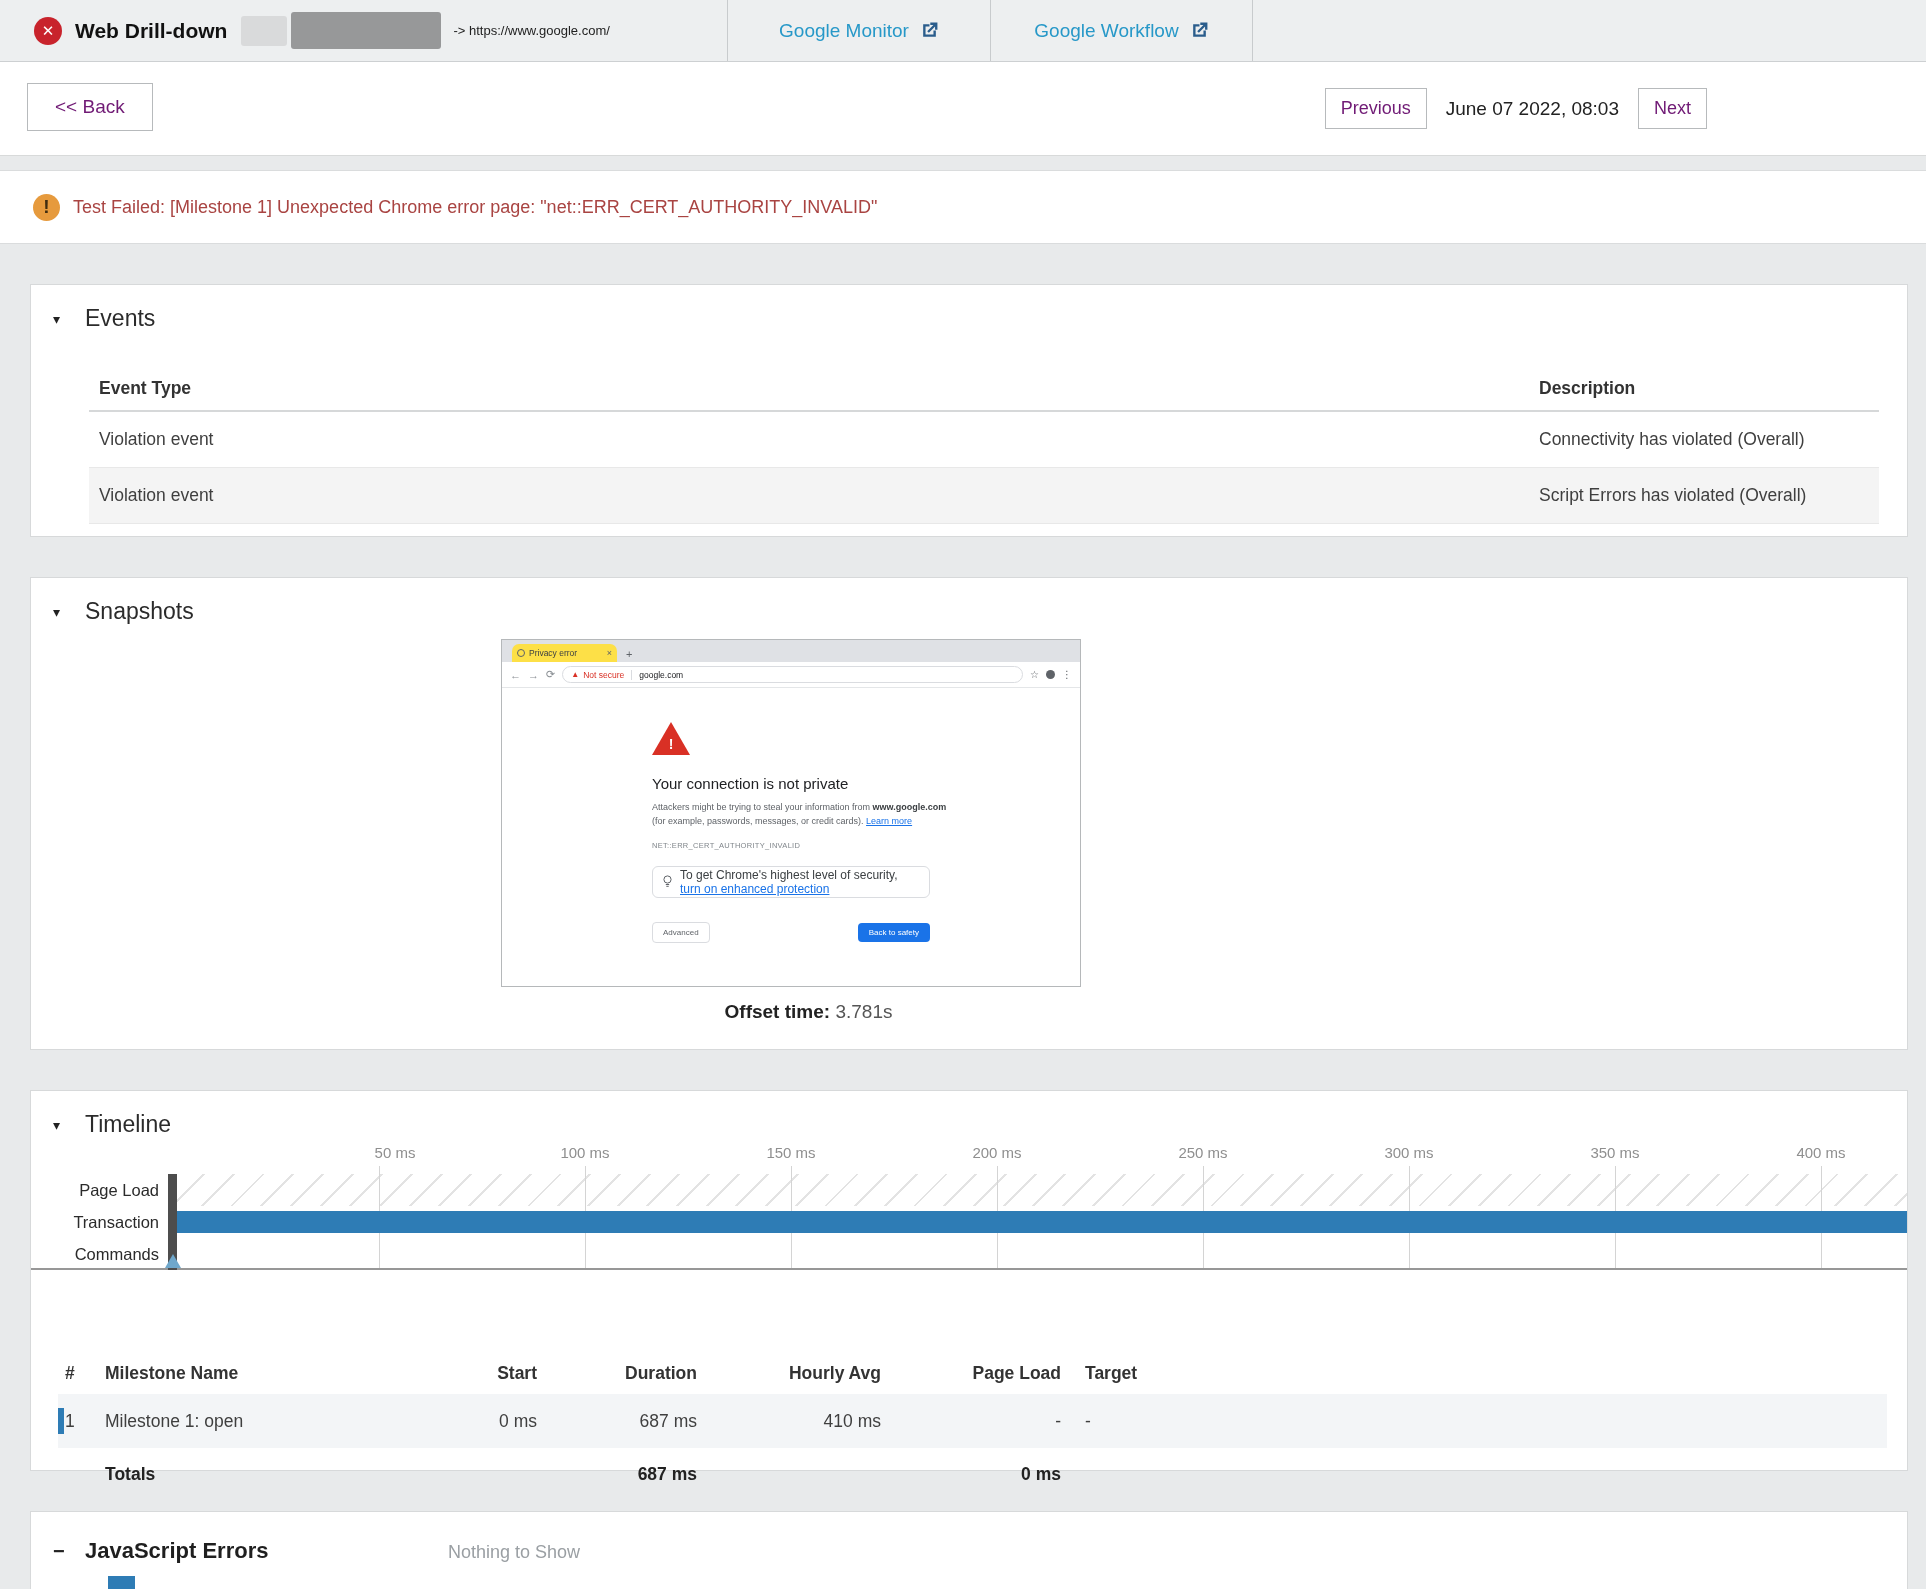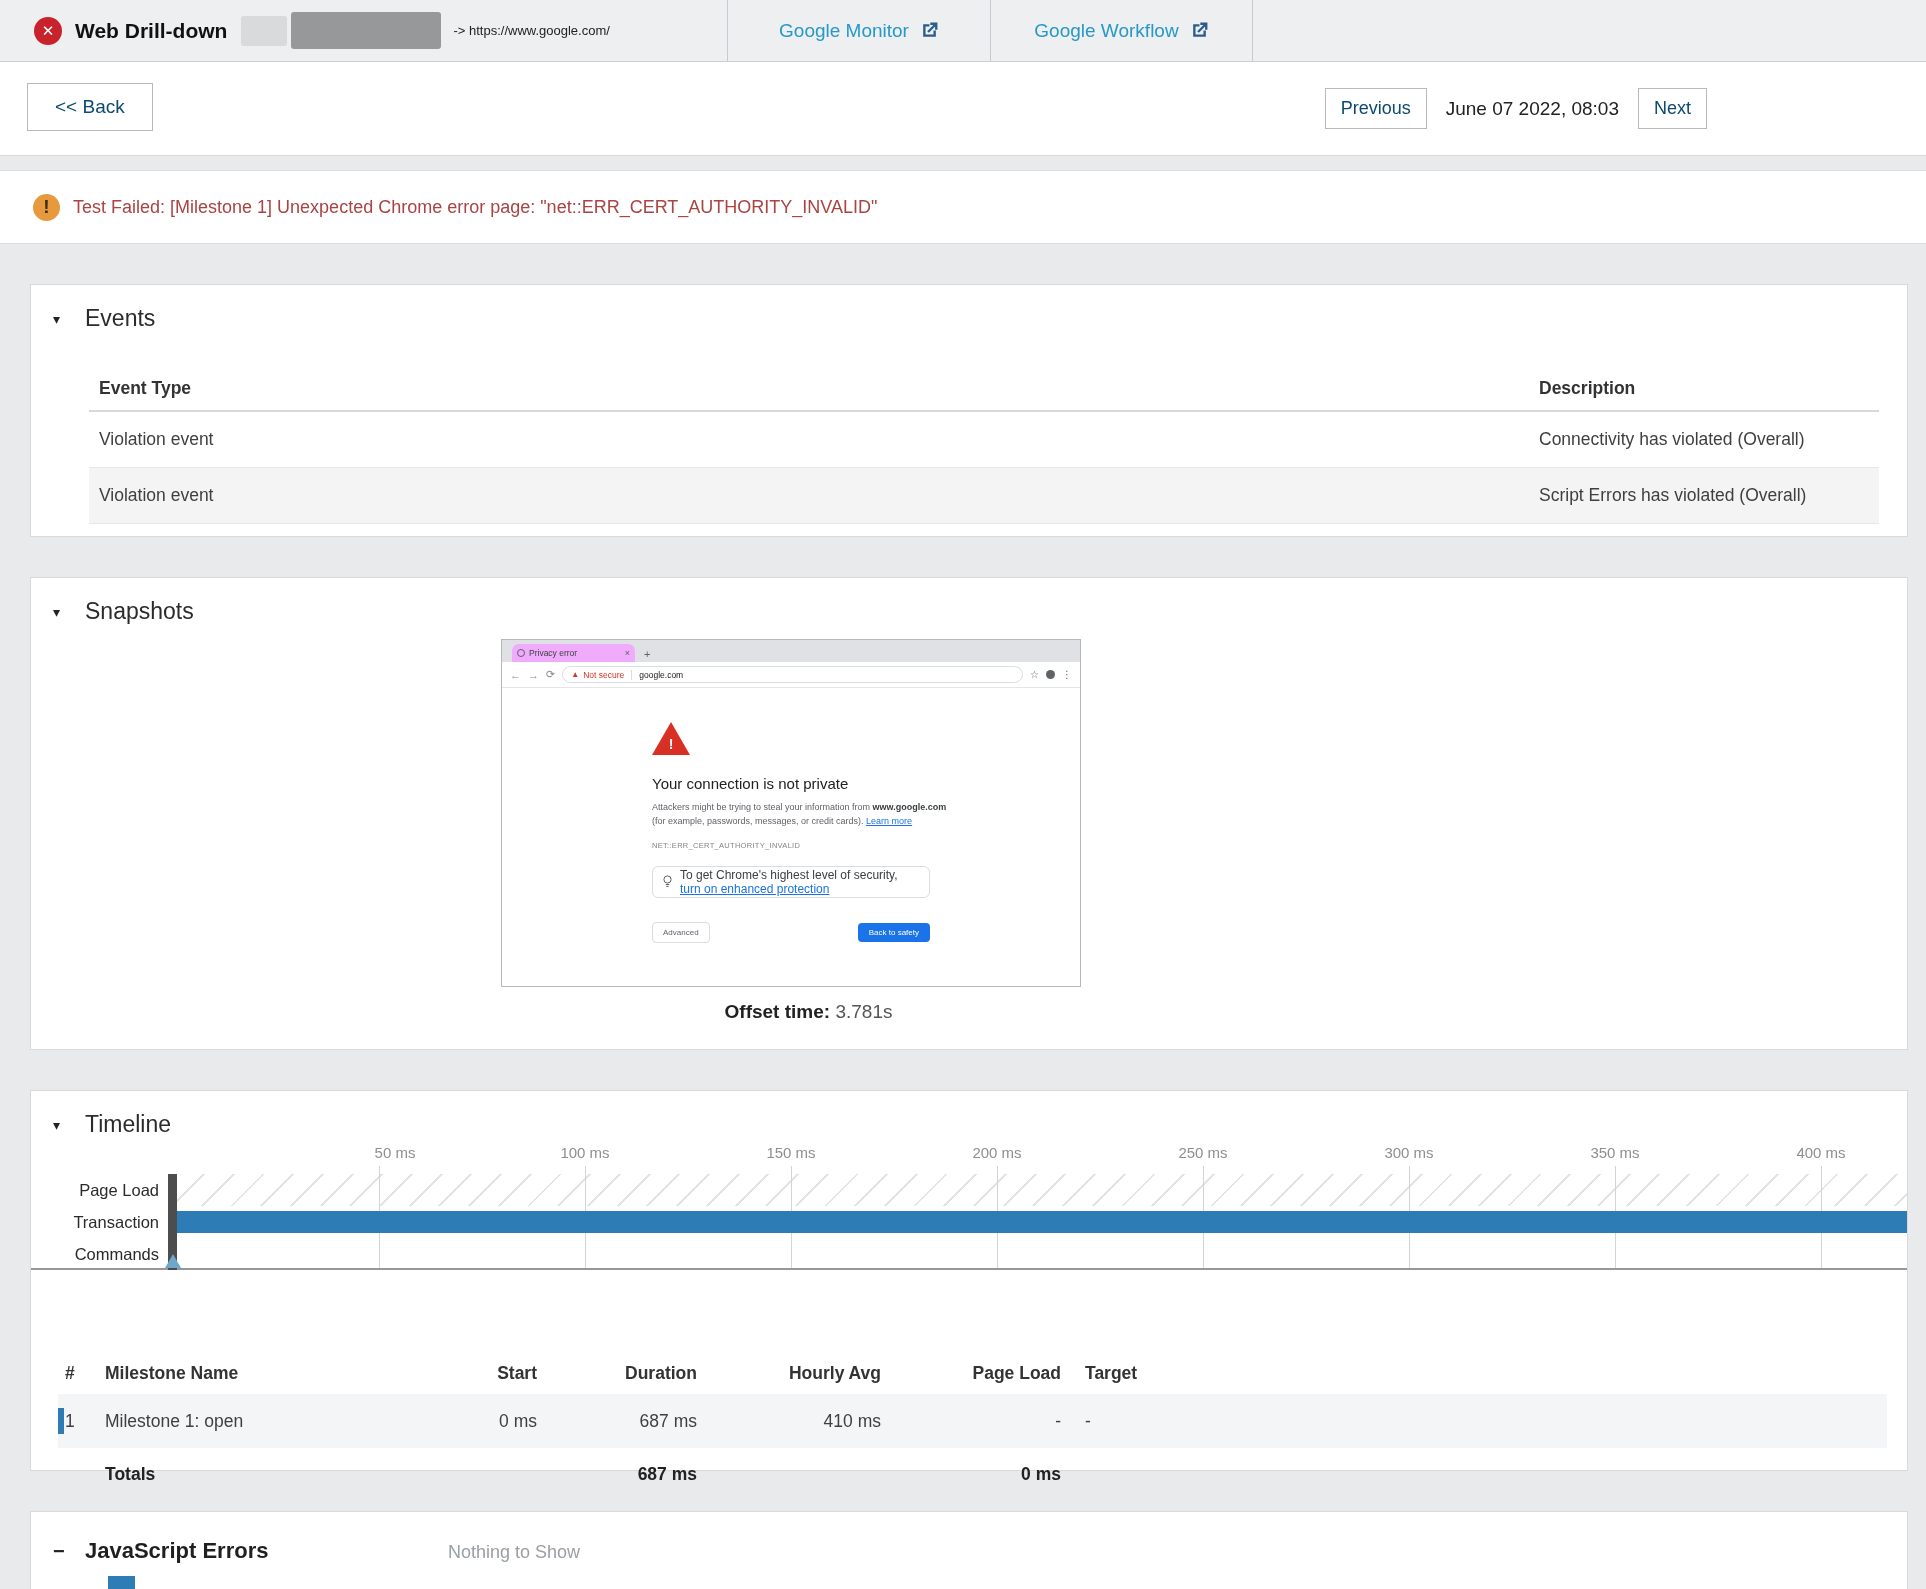--- a/index.html
+++ b/index.html
@@ -18,21 +18,21 @@
   .hdr-url { font-size:13px; color:#222; margin-left:12px; white-space:nowrap; }
   .hdr-tabs { display:flex; height:100%; }
   .hdr-tab { width:263px; display:flex; align-items:center; justify-content:center; gap:11px;
     border-left:1px solid #c8cbcd; cursor:pointer; }
   .hdr-tab:last-child { border-right:1px solid #c8cbcd; }
   .hdr-tab .lbl { font-size:19px; color:#2798c8; }
   .ext-ico { width:19px; height:19px; fill:#2b5d8c; }
 
   
   .navrow { position:relative; height:94px; background:#fff; border-bottom:1px solid #d8dada; }
-  .btn { background:#fff; border:1px solid #b7babc; color:#0c4a6e; font-family:inherit; cursor:pointer; }
+  .btn { background:#fff; border:1px solid #b7babc; color:#701a75; font-family:inherit; cursor:pointer; }
   .back-btn { position:absolute; left:27px; top:21px; font-size:19px; padding:12px 27px; }
   .nav-right { position:absolute; right:219px; top:26px; display:flex; align-items:center; }
   .pn-btn { font-size:18px; padding:9px 15px; }
   .nav-date { font-size:19px; color:#222; margin:0 19px; white-space:nowrap; }
 
   
   .alert { margin-top:14px; height:74px; background:#fff; border-top:1px solid #dadcdd; border-bottom:1px solid #dadcdd;
     display:flex; align-items:center; padding-left:33px; }
   .alert-ico { flex:0 0 27px; width:27px; height:27px; border-radius:50%; background:#e69a3d; color:#3f2c10;
     font-weight:bold; font-size:19px; display:flex; align-items:center; justify-content:center; }
@@ -49,21 +49,21 @@
   .ev-row { display:grid; grid-template-columns:1440px auto; align-items:center; padding-left:10px; }
   .ev-head-row { font-weight:bold; color:#333; height:46px; border-bottom:2px solid #d6d8d9; }
   .ev-data-row { height:56px; border-bottom:1px solid #e8e8e8; }
   .ev-data-row.alt { background:#f4f4f4; }
   .events-panel { padding-bottom:12px; }
 
   
   .snap-wrap { width:580px; margin:14px 0 0 470px; }
   .browser { height:348px; border:1px solid #b5b8ba; background:#fff; display:flex; flex-direction:column; }
   .b-tabstrip { height:22px; background:#dfe1e5; display:flex; align-items:flex-end; }
-  .b-tab { margin-left:10px; width:123px; height:18px; background:#f0abfc; border-radius:7px 7px 0 0;
+  .b-tab { margin-left:10px; width:105px; height:18px; background:#fde047; border-radius:7px 7px 0 0;
     display:flex; align-items:center; padding:0 5px; gap:4px; font-size:8.5px; color:#3c4043; }
   .globe { width:8px; height:8px; border:1px solid #5f6368; border-radius:50%; flex:0 0 auto; }
   .b-tab .t-title { flex:1; white-space:nowrap; overflow:hidden; }
   .t-close { color:#5f6368; font-size:9px; }
   .newtab { color:#5f6368; font-size:11px; margin-left:9px; padding-bottom:2px; }
   .b-toolbar { height:26px; background:#fff; border-bottom:1px solid #e4e6e8; display:flex; align-items:center; padding:0 8px; gap:7px; }
   .nav-glyph { color:#8b9095; font-size:11px; }
   .omnibox { flex:1; height:17px; border:1px solid #dadce0; border-radius:9px; display:flex; align-items:center; padding:0 8px; gap:4px; }
   .warn-sm { color:#d93025; font-size:8px; line-height:1; }
   .notsec { color:#d93025; font-size:8.5px; }

